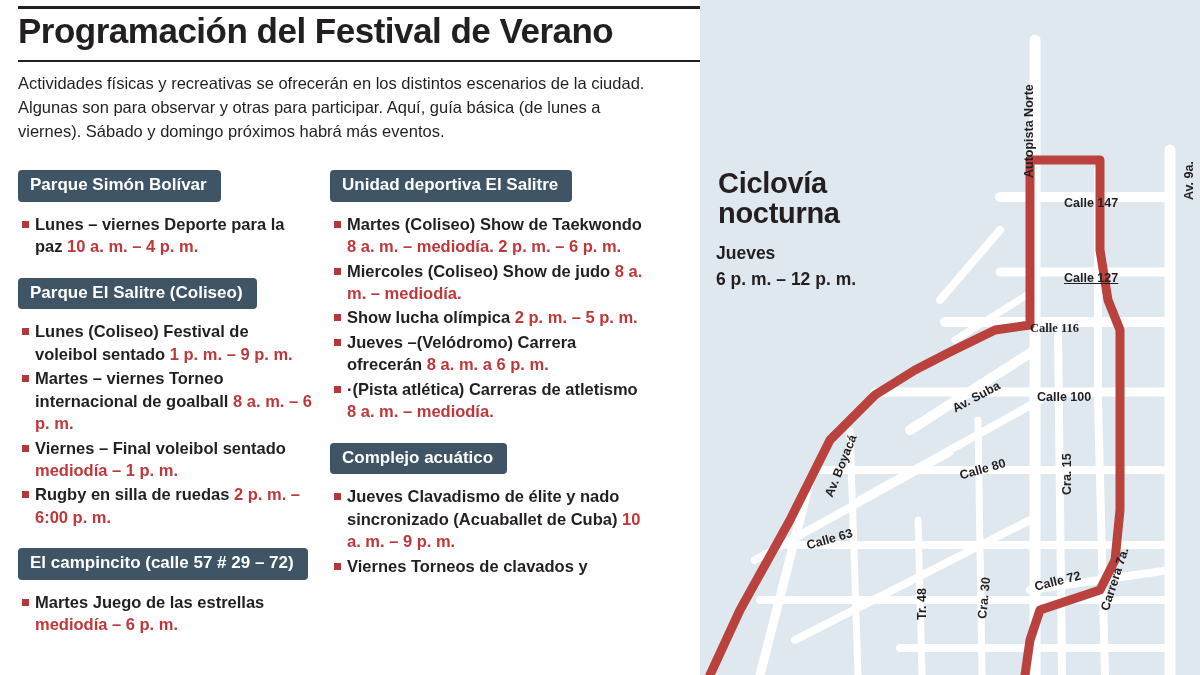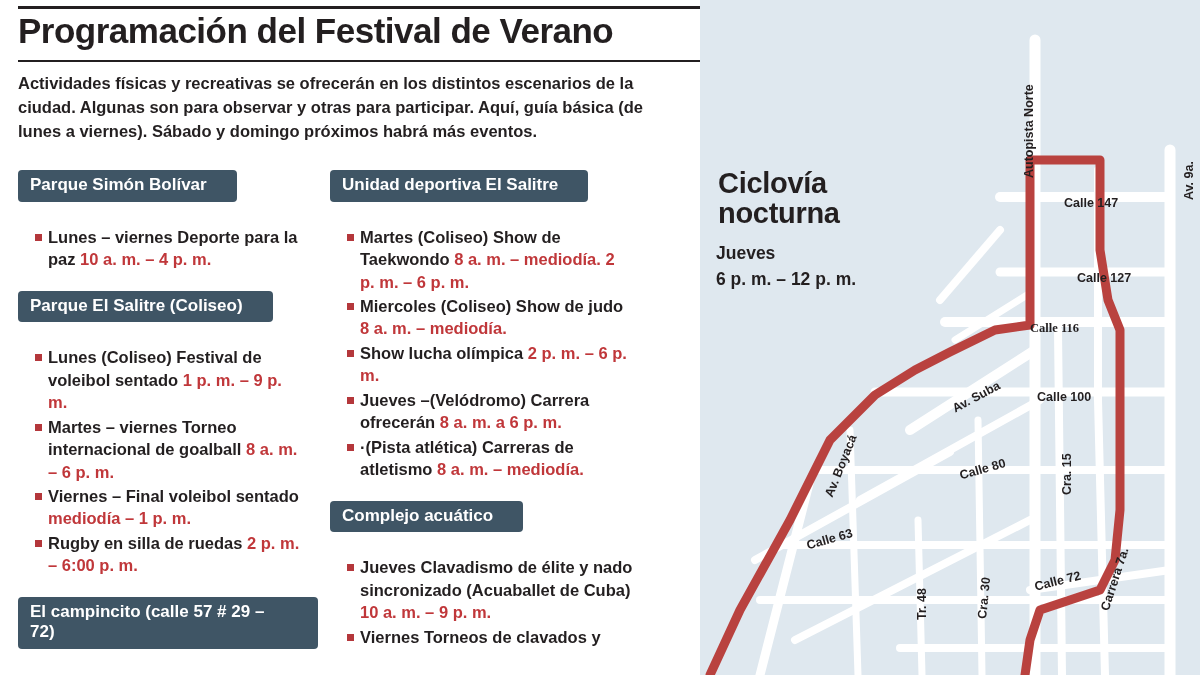--- a/index.html
+++ b/index.html
@@ -56,51 +56,51 @@
   }
 
   
   .intro {
     position: absolute;
     left: 18px;
     top: 72px;
     width: 640px;
     font-size: 16.5px;
     line-height: 1.45;
-    font-weight: bold;
+    font-weight: normal;
     color: #231f20;
   }
 
   
   .col {
     position: absolute;
     top: 170px;
   }
   .col-left { left: 18px; width: 300px; }
   .col-mid  { left: 330px; width: 320px; }
 
   
   .pill {
     display: inline-block;
     background: #3f5565;
     color: #ffffff;
     font-weight: bold;
     font-size: 17px;
     line-height: 1.22;
-    padding: 5px 30px 6px 12px;
+    padding: 5px 14px 6px 12px;
     border-radius: 4px;
     margin-bottom: 7px;
   }
 
   .block { margin-bottom: 20px; }
 
   
   ul.items {
     list-style: none;
-    margin: 17px;
+    margin: 4px;
     padding: 0;
   }
   ul.items li {
     position: relative;
     padding-left: 13px;
     margin-bottom: 2px;
     font-size: 16.5px;
     line-height: 1.36;
     font-weight: bold;
     color: #231f20;
@@ -180,21 +180,21 @@
         </ul></div>
       <div class="block"><div class="pill">El campincito (calle 57 # 29 – 72)</div><ul class="items">
           <li><span>Martes  Juego de las estrellas </span><span class="hl">mediodía – 6 p. m.</span></li>
         </ul></div>
     </div>
 
   <div class="col col-mid" id="col-mid">
       <div class="block"><div class="pill">Unidad deportiva El Salitre</div><ul class="items">
           <li><span>Martes (Coliseo) Show de Taekwondo </span><span class="hl">8 a. m. – mediodía. 2 p. m. – 6 p. m.</span></li>
           <li><span>Miercoles (Coliseo) Show de judo </span><span class="hl">8 a. m. – mediodía.</span></li>
-          <li><span>Show lucha olímpica </span><span class="hl">2 p. m. – 6 p. m.</span></li>
+          <li><span>Show lucha olímpica </span><span class="hl">2 p. m. – 5 p. m.</span></li>
           <li><span>Jueves –(Velódromo) Carrera ofrecerán </span><span class="hl">8 a. m. a 6 p. m.</span></li>
           <li><span>·(Pista atlética) Carreras de atletismo </span><span class="hl">8 a. m. – mediodía.</span></li>
         </ul></div>
       <div class="block"><div class="pill">Complejo acuático</div><ul class="items">
           <li><span>Jueves  Clavadismo de élite y nado sincronizado (Acuaballet de Cuba) </span><span class="hl">10 a. m. – 9 p. m.</span></li>
           <li><span>Viernes  Torneos de clavados y</span></li>
         </ul></div>
     </div>
 
   <div class="map-panel">
@@ -236,21 +236,21 @@
 
     <div class="map-title">Ciclovía<br>nocturna</div>
     <div class="map-sub">
       <div>Jueves</div>
       <div>6 p. m. – 12 p. m.</div>
     </div>
     <div id="map-labels">
         <div class="street-label" style="left: 364px; top: 196px; transform: rotate(0deg);">Calle 147</div>
         <div class="street-label" style="left: 322px; top: 178px; transform: rotate(-90deg);">Autopista Norte</div>
         <div class="street-label" style="left: 482px; top: 200px; transform: rotate(-90deg);">Av. 9a.</div>
-        <div class="street-label" style="left: 377px; top: 271px; transform: rotate(0deg);">Calle 127</div>
+        <div class="street-label" style="left: 364px; top: 271px; transform: rotate(0deg); text-decoration: underline;">Calle 127</div>
         <div class="street-label" style="left: 330px; top: 321px; transform: rotate(0deg); font-family: Liberation Serif, serif;">Calle 116</div>
         <div class="street-label" style="left: 337px; top: 390px; transform: rotate(0deg);">Calle 100</div>
         <div class="street-label" style="left: 250px; top: 403px; transform: rotate(-28deg);">Av. Suba</div>
         <div class="street-label" style="left: 360px; top: 495px; transform: rotate(-90deg);">Cra. 15</div>
         <div class="street-label" style="left: 258px; top: 469px; transform: rotate(-16deg);">Calle 80</div>
         <div class="street-label" style="left: 122px; top: 494px; transform: rotate(-68deg);">Av. Boyacá</div>
         <div class="street-label" style="left: 105px; top: 539px; transform: rotate(-16deg);">Calle 63</div>
         <div class="street-label" style="left: 333px; top: 580px; transform: rotate(-14deg);">Calle 72</div>
         <div class="street-label" style="left: 398px; top: 608px; transform: rotate(-72deg);">Carrera 7a.</div>
         <div class="street-label" style="left: 215px; top: 620px; transform: rotate(-90deg);">Tr. 48</div>

